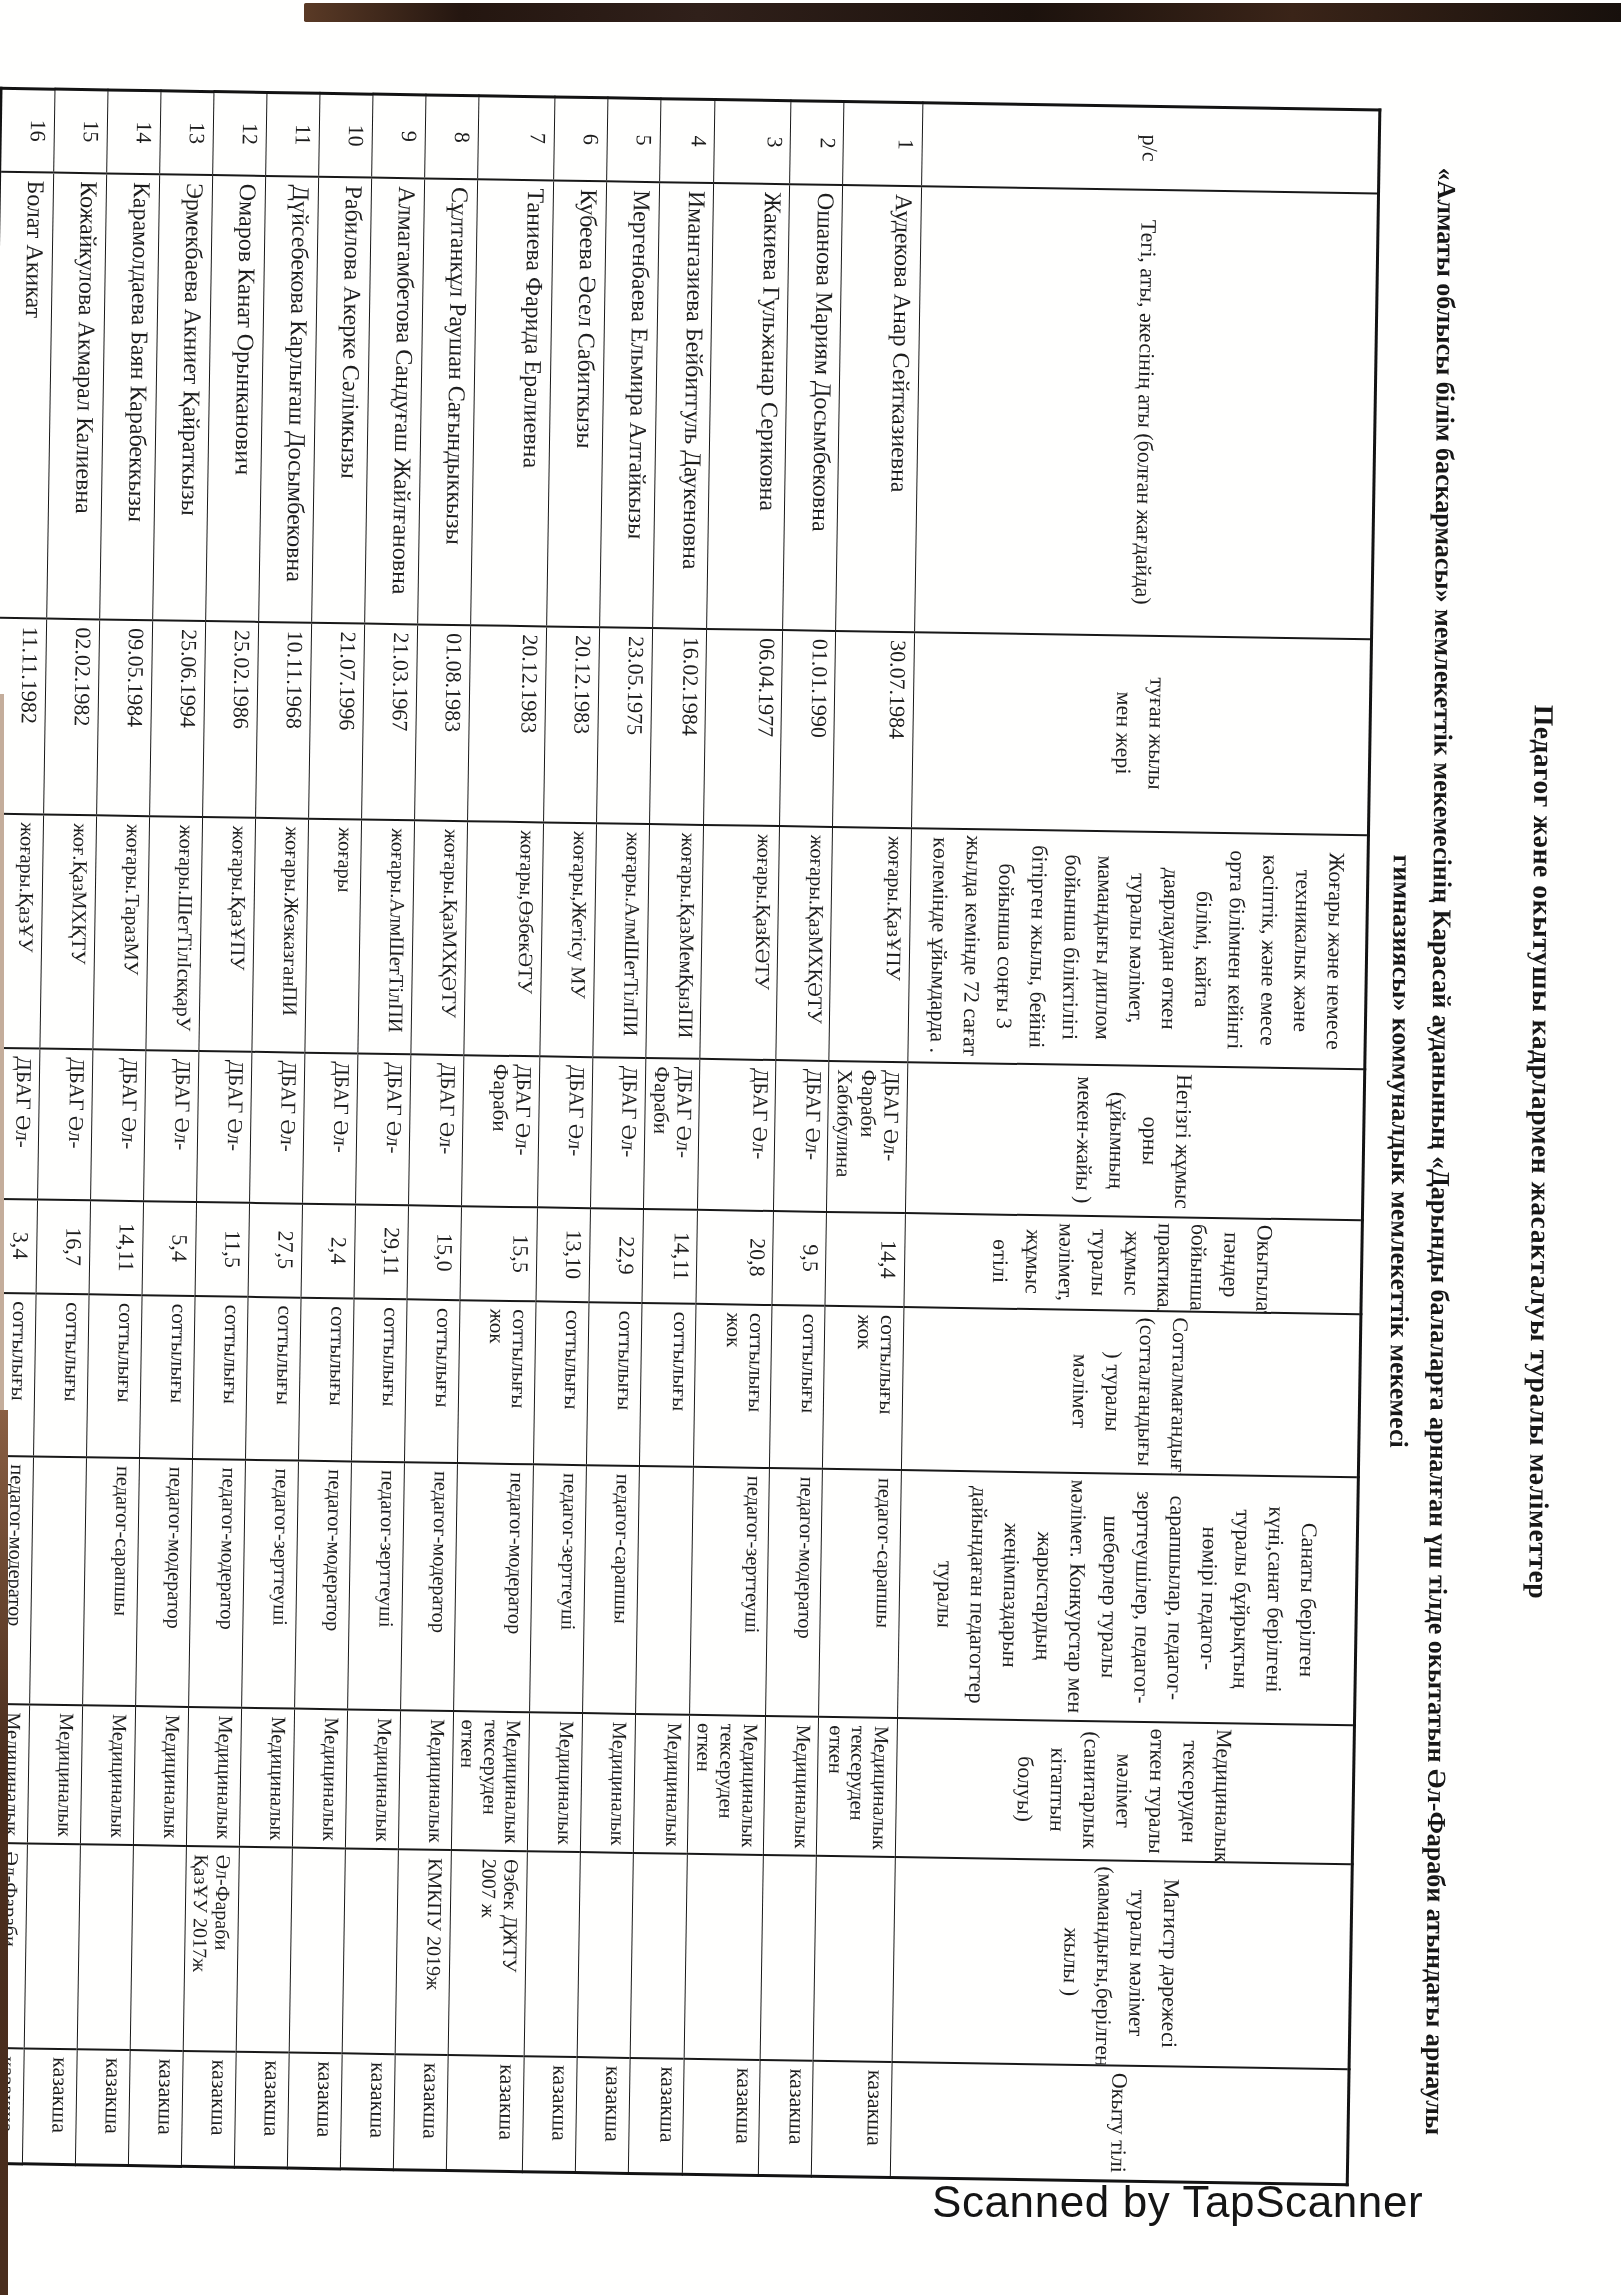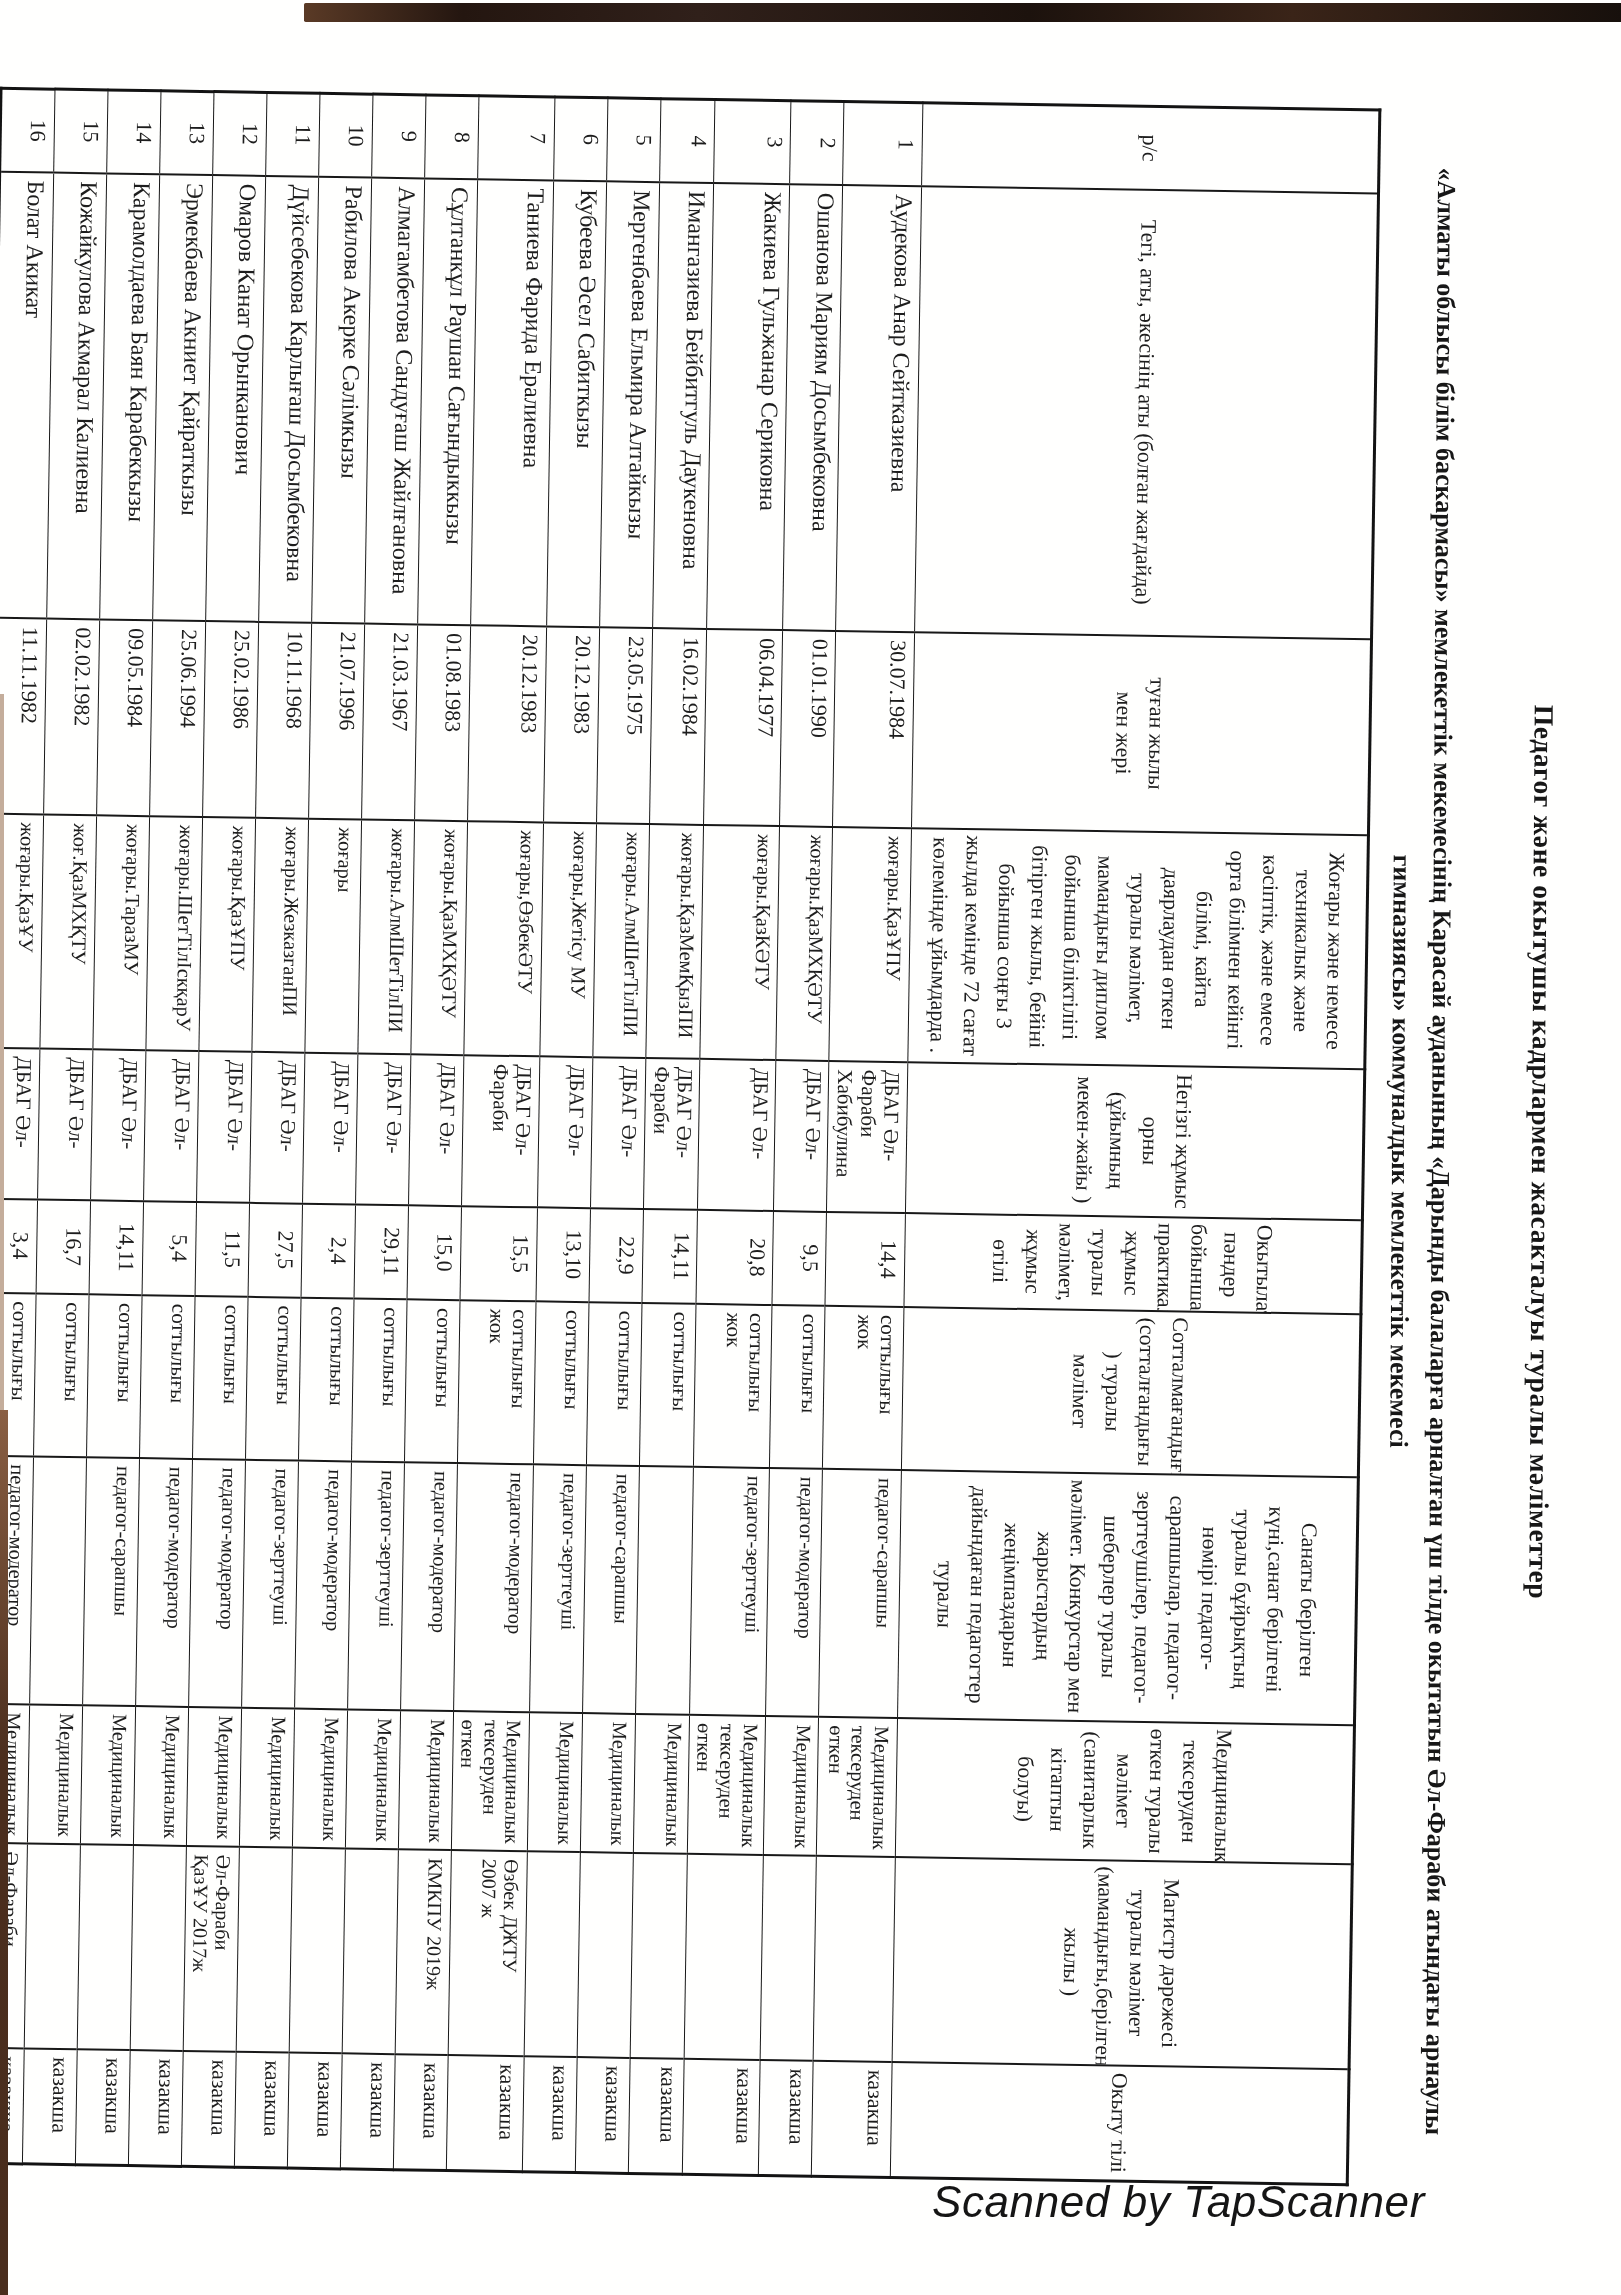--- a/index.html
+++ b/index.html
@@ -37,21 +37,21 @@
   td.col-language{font-size:22px;}
   th.h-name{font-size:24px;}
   
   .scan-topbar{position:absolute;left:304px;top:3.3px;width:1318px;height:19px;
       background:linear-gradient(90deg,#5a3a26 0%,#241610 12%,#30201a 30%,#1c120d 55%,#3a2418 75%,#17100c 100%);
       border-radius:1.7px;}
   .scan-leftedge{position:absolute;left:0;top:1410px;width:7.7px;height:885px;
       background:linear-gradient(180deg,#8a5f43,#4a2d1d 40%,#35201500 100%);background-color:#4a2e1e;}
   .scan-leftedge-light{position:absolute;left:0;top:694px;width:4.4px;height:716px;background:#c4ad9b;}
   .watermark{position:absolute;left:932px;top:2177px;width:661px;
-      font-family:"Liberation Sans","DejaVu Sans",sans-serif;font-style:italic;font-weight:500;
+      font-family:"Liberation Sans","DejaVu Sans",sans-serif;font-weight:500;
       font-size:44px;color:#151515;letter-spacing:0.6px;}
 </style>
 </head>
 <body>
 
 <div class="page">
   <div class="sheet">
     <div class="sheet-inner">
       <div class="title-block">
         <div class="title-line title-1">Педагог және окытушы кадрлармен жасакталуы туралы мәліметтер</div>

